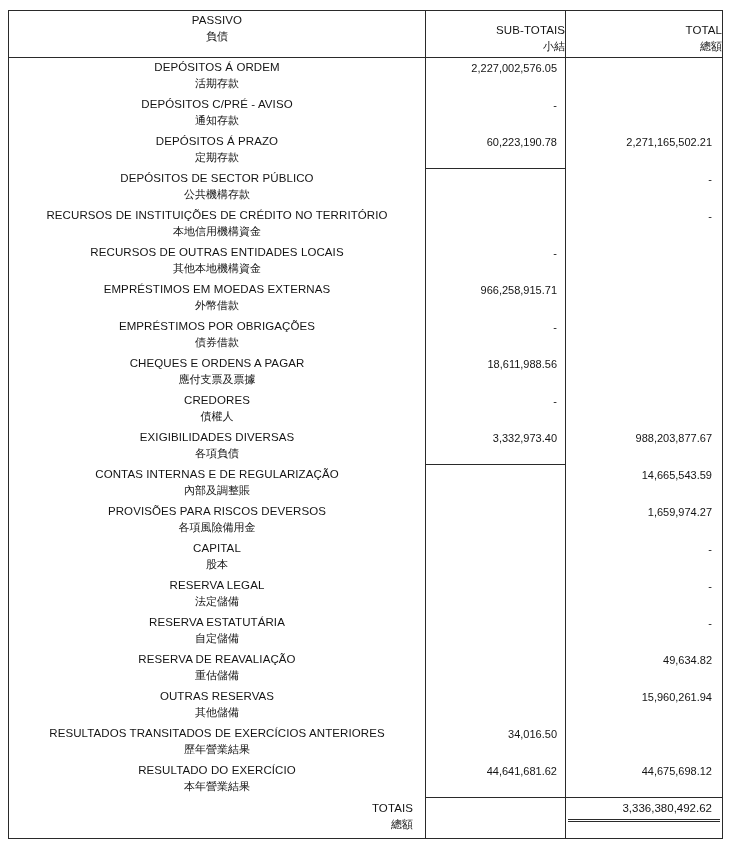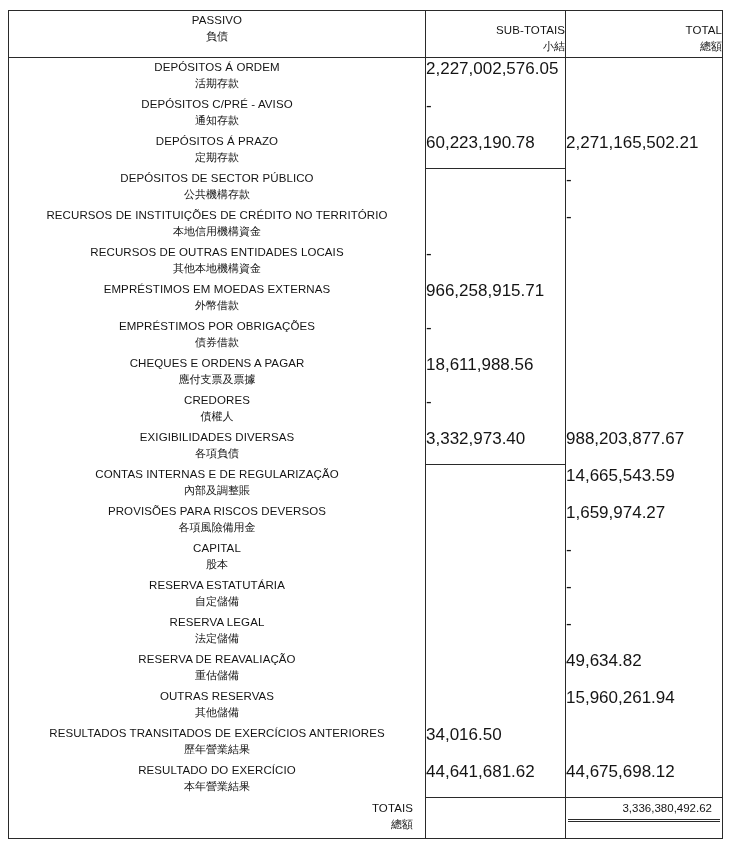--- a/index.html
+++ b/index.html
@@ -13,21 +13,21 @@
   .c-sub{width:140px}
   .c-tot{width:157px}
   th,td{vertical-align:top;font-weight:normal;padding:0;overflow:hidden}
   .label{border-right:1px solid #2a2a2a;text-align:center;padding:2px 4px 0 4px}
   .sub{border-right:1px solid #2a2a2a}
   .hdr{height:34px;border-bottom:1px solid #2a2a2a}
   .hdr.center{text-align:right;padding-top:12px}
   .pt{font-size:11.5px;line-height:15px;letter-spacing:.1px}
   .zh{font-size:11px;line-height:17px}
   tbody tr{height:37px}
-  .num{font-size:17px;line-height:15px;padding:3px 8px 0 0}
+  .num{text-align:right;font-size:11px;line-height:15px;padding:3px 8px 0 0}
   td.tot{padding-right:10px}
   .rule-after{border-bottom:1px solid #2a2a2a}
   tfoot tr{height:41px}
   .totals-label{text-align:right;padding:3px 12px 0 4px}
   .totals-sub{border-top:1px solid #2a2a2a}
   .totals-tot{border-top:1px solid #2a2a2a;padding:2px 2px 12px 2px}
   .grand{font-size:11.5px;line-height:15px;text-align:right;padding:1px 8px 3px 0;border-bottom:3px double #2a2a2a}
 </style>
 </head>
 <body>
@@ -163,30 +163,30 @@
         <tr>
           <td class="label">
             <div class="pt">CAPITAL</div>
             <div class="zh">股本</div>
           </td>
           <td class="num sub"></td>
           <td class="num tot">-</td>
         </tr>
         <tr>
           <td class="label">
+            <div class="pt">RESERVA LEGAL</div>
+            <div class="zh">法定儲備</div>
+          </td>
+          <td class="num sub"></td>
+          <td class="num tot">-</td>
+        </tr>
+        <tr>
+          <td class="label">
             <div class="pt">RESERVA ESTATUTÁRIA</div>
             <div class="zh">自定儲備</div>
-          </td>
-          <td class="num sub"></td>
-          <td class="num tot">-</td>
-        </tr>
-        <tr>
-          <td class="label">
-            <div class="pt">RESERVA LEGAL</div>
-            <div class="zh">法定儲備</div>
           </td>
           <td class="num sub"></td>
           <td class="num tot">-</td>
         </tr>
         <tr>
           <td class="label">
             <div class="pt">RESERVA DE REAVALIAÇÃO</div>
             <div class="zh">重估儲備</div>
           </td>
           <td class="num sub"></td>

